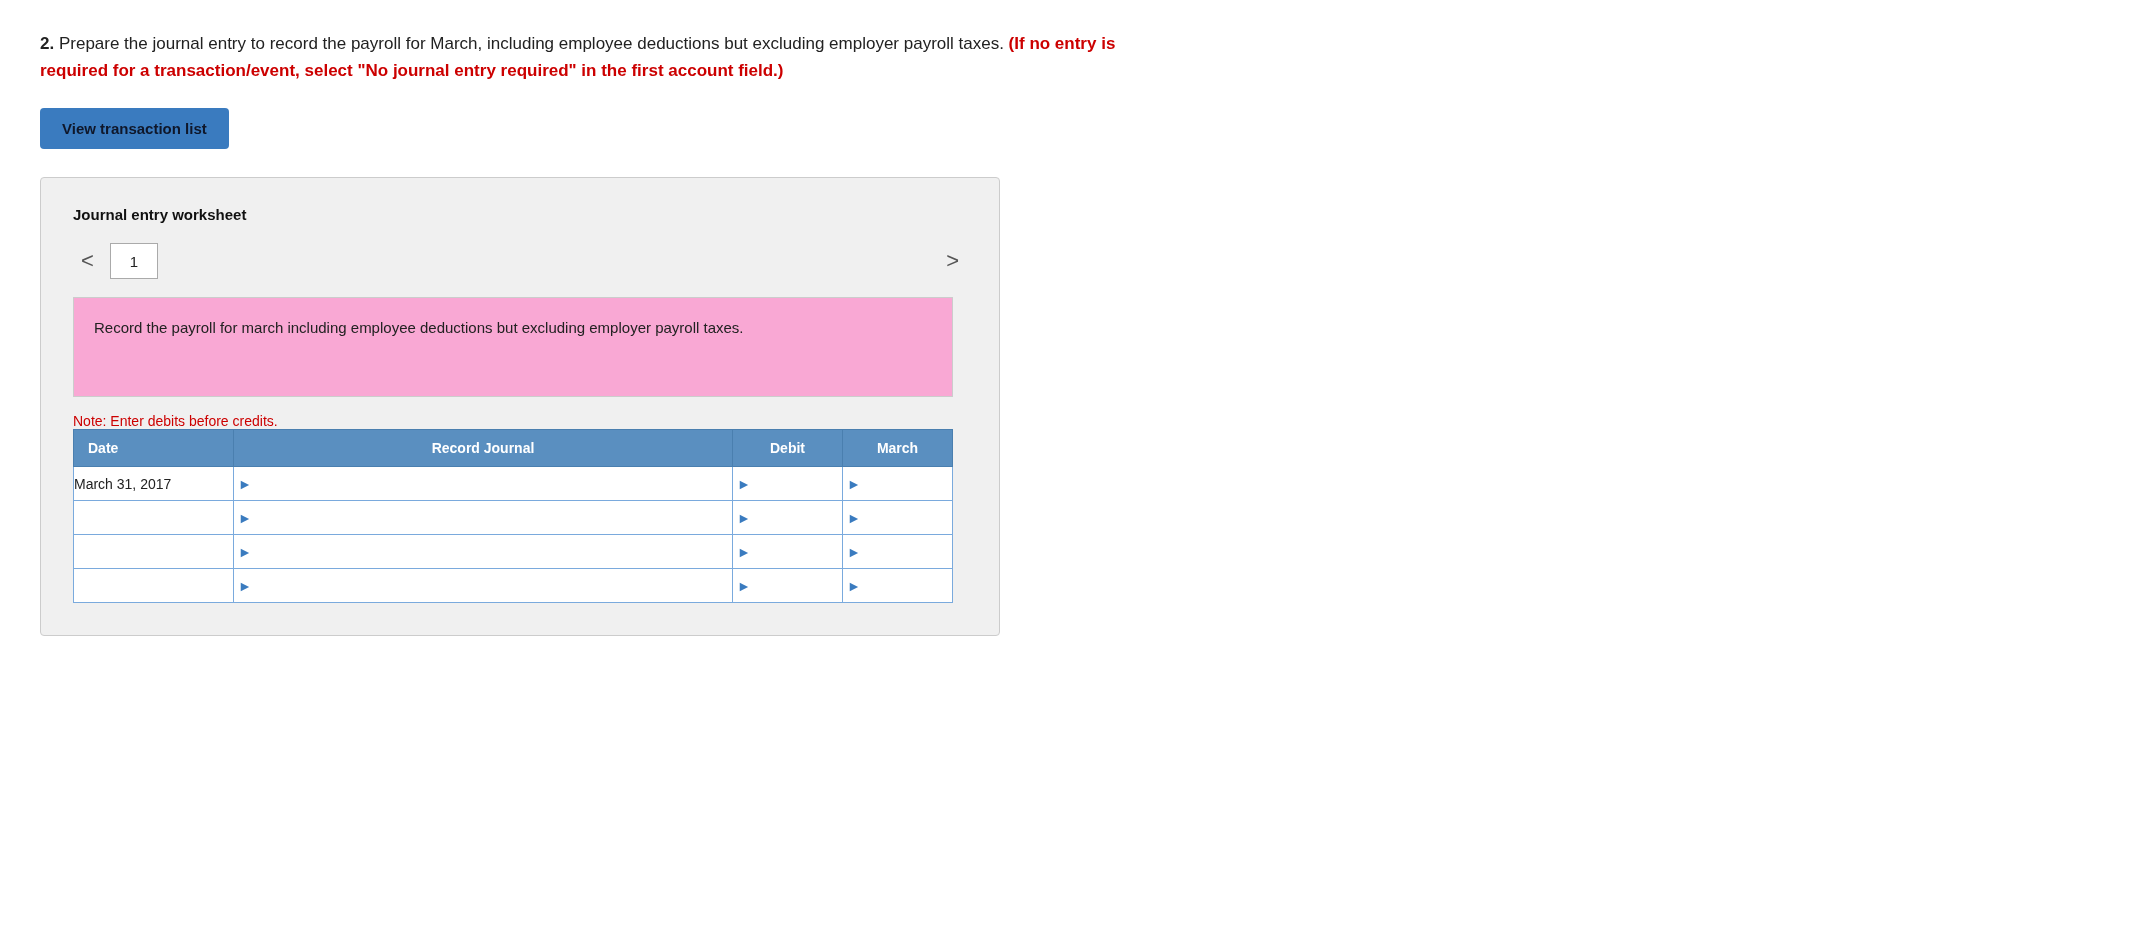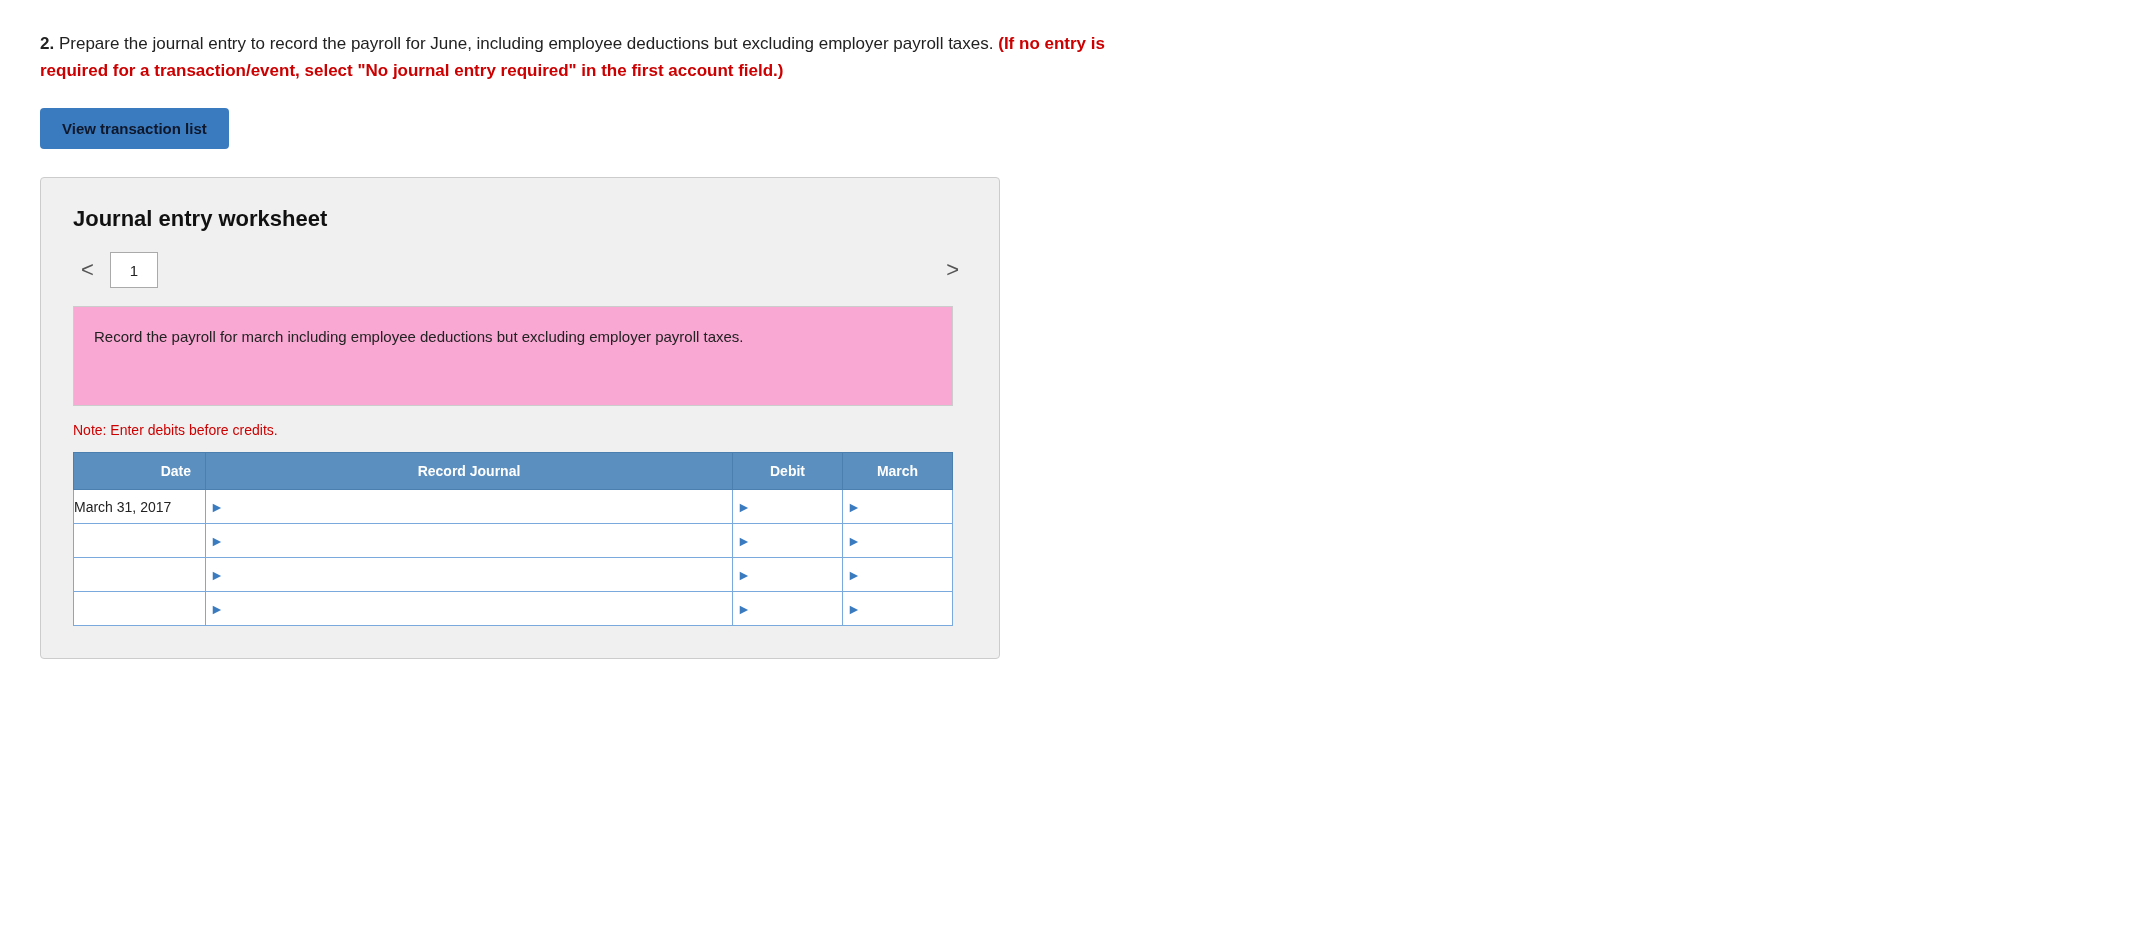--- a/index.html
+++ b/index.html
@@ -47,21 +47,21 @@
 
     .worksheet-container {
       background: #f0f0f0;
       border: 1px solid #cccccc;
       border-radius: 4px;
       padding: 28px 32px 32px 32px;
       max-width: 960px;
     }
 
     .worksheet-title {
-      font-size: 22px;
+      font-size: 15px;
       font-weight: bold;
       margin-bottom: 20px;
       color: #111111;
     }
 
     .nav-row {
       display: flex;
       align-items: center;
       margin-bottom: 18px;
     }
@@ -98,21 +98,20 @@
       font-size: 15px;
       line-height: 1.6;
       color: #222222;
       max-width: 880px;
       min-height: 100px;
     }
 
     .note-text {
       color: #cc0000;
       font-size: 14px;
-      margin-bottom: 14px;
     }
 
     .journal-table {
       width: 100%;
       max-width: 880px;
       border-collapse: collapse;
       font-size: 14px;
     }
 
     .journal-table thead tr {
@@ -121,22 +120,22 @@
     }
 
     .journal-table thead th {
       padding: 10px 14px;
       text-align: center;
       font-weight: bold;
       border: 1px solid #4a7faf;
     }
 
     .journal-table thead th.col-date {
-      width: 132px;
-      text-align: right;
+      width: 160px;
+      text-align: left;
     }
 
     .journal-table thead th.col-general {
       text-align: center;
     }
 
     .journal-table thead th.col-debit {
       width: 110px;
     }
 
@@ -198,21 +197,21 @@
     }
   </style>
 </head>
 <body>
 
 
 
 <div>
   <p class="question-text">
     <span class="question-number">2.</span>
-    <span> Prepare the journal entry to record the payroll for June, including employee deductions but excluding employer payroll taxes. </span>
+    <span> Prepare the journal entry to record the payroll for March, including employee deductions but excluding employer payroll taxes. </span>
     <span class="red-text">(If no entry is required for a transaction/event, select "No journal entry required" in the first account field.)</span>
   </p>
 </div>
 
 <button class="btn-view-transaction">View transaction list</button>
 
 <div class="worksheet-container">
   <h2 class="worksheet-title">Journal entry worksheet</h2>
 
   <div class="nav-row">

